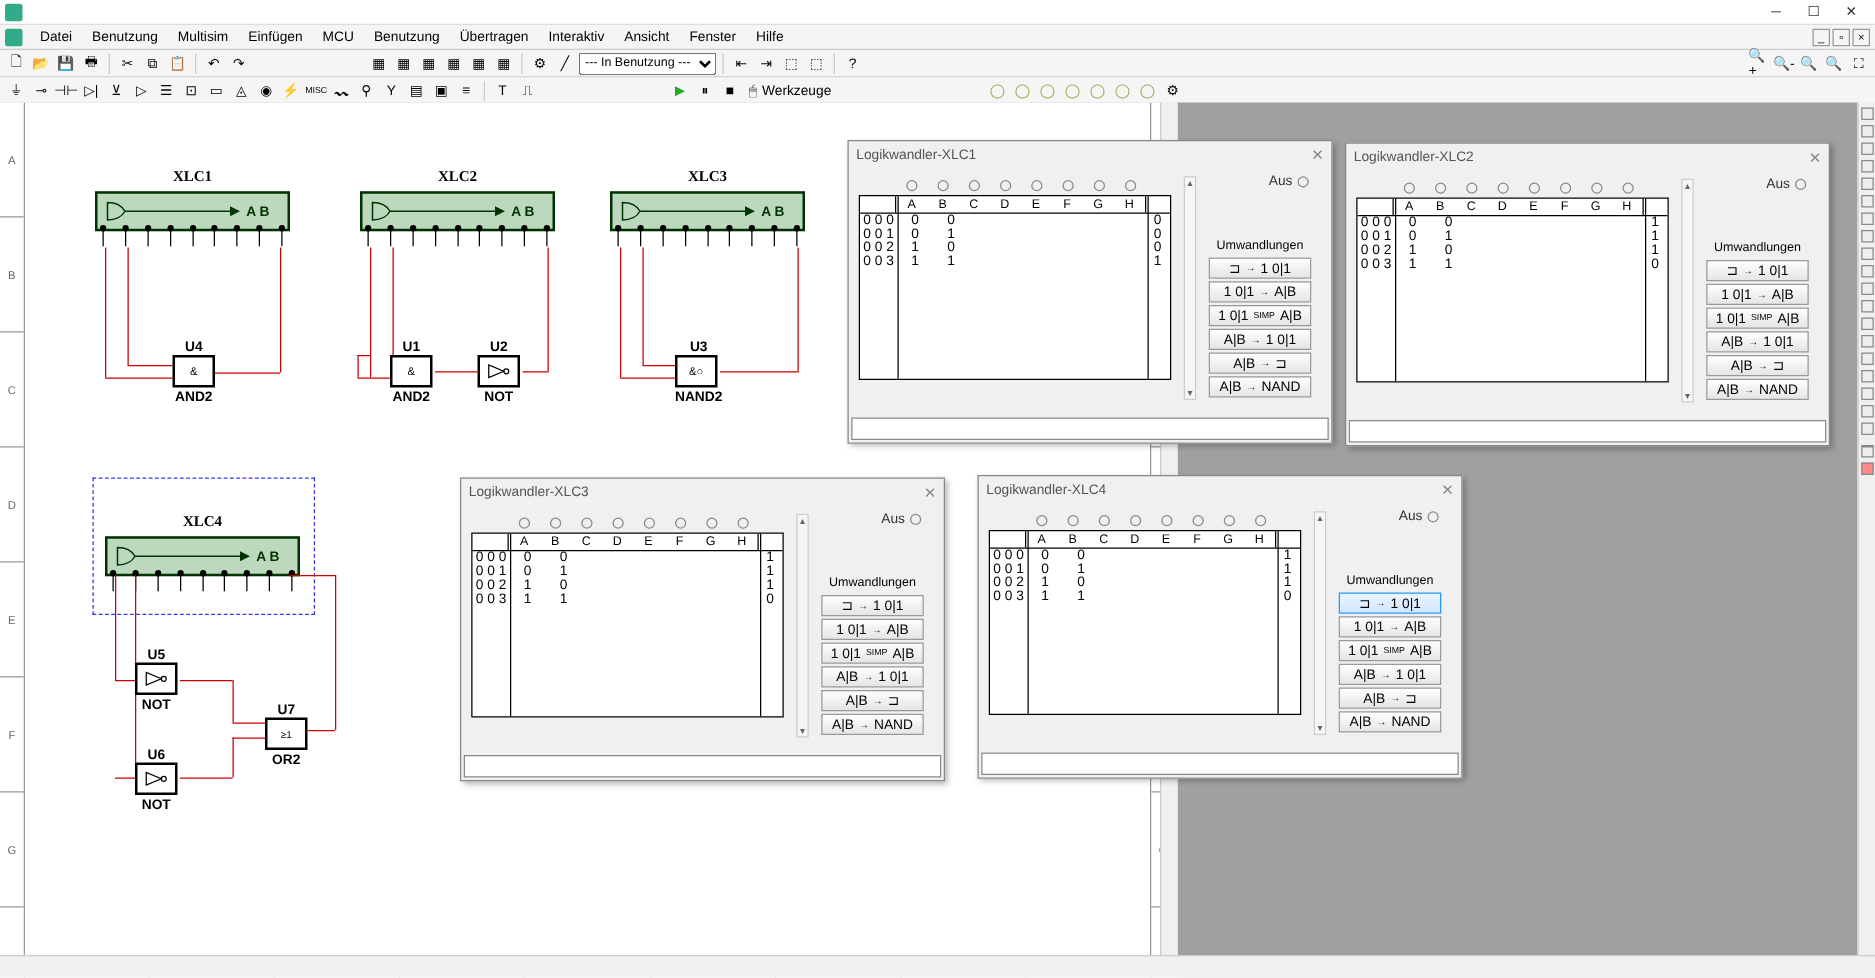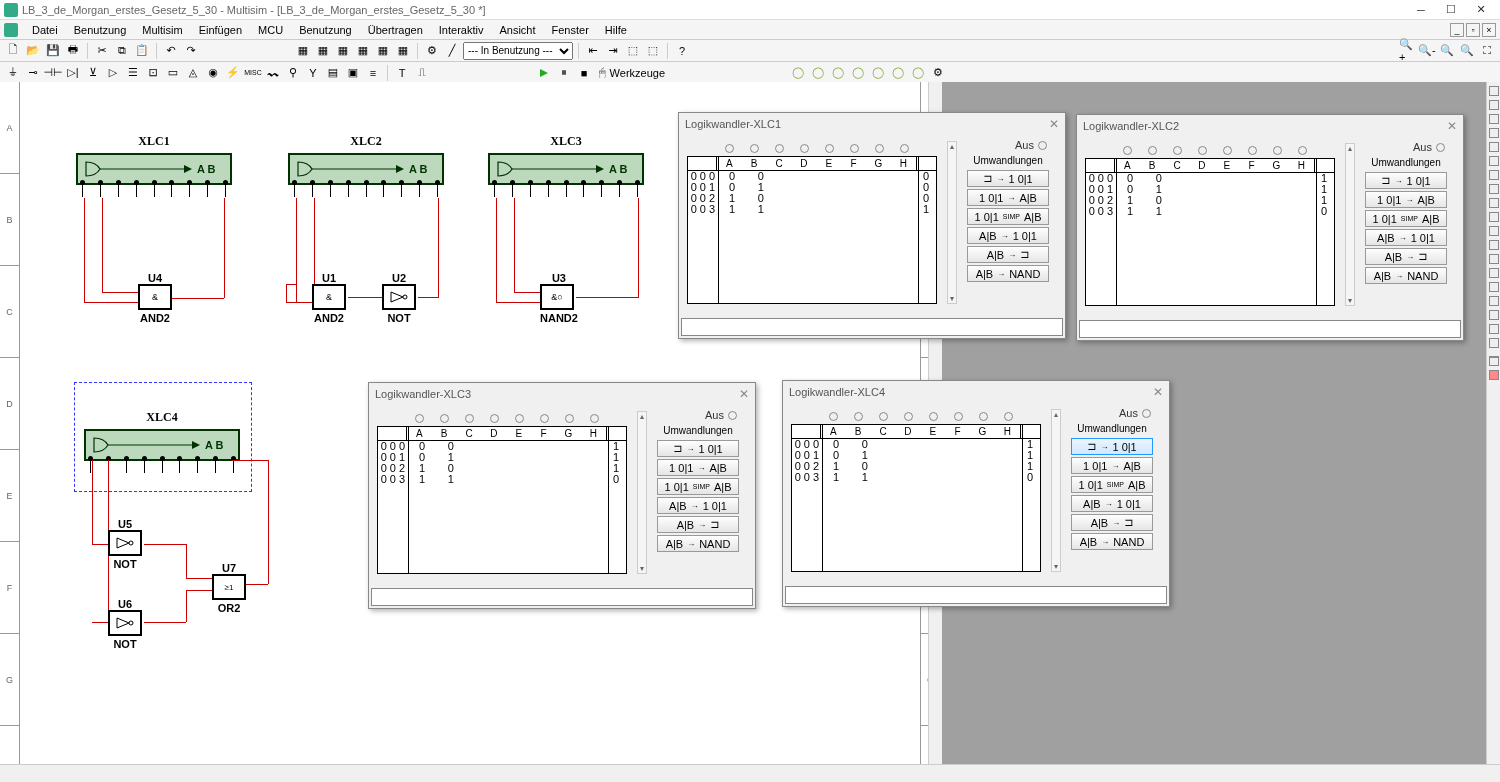--- a/index.html
+++ b/index.html
@@ -61,36 +61,35 @@
 .tt-panel { border: 1px solid #000; background: #fff; position: relative; }
 .tt-header { display: flex; border-bottom: 1px solid #000; }
 .tt-header .hcol { text-align: center; font-size: 10px; padding: 1px 0; border-right: 1px solid #000; }
 .tt-header .hcol:last-child{border-right:none;}
 .tt-rows { }
 .tt-row { display: flex; font-size: 10px; font-family: Consolas, monospace; line-height: 11px; }
 .tt-row .rcol { text-align: center; }
 .tt-ring-row{display:flex;justify-content:space-around;padding:3px 0;}
 .tt-ring{width:9px;height:9px;border:1px solid #888;border-radius:50%;}
 .conv-panel { }
-.conv-title { text-align: center; font-size: 10px; margin-bottom: 4px; }
+.conv-title { text-align: center; font-size: 10px; margin-bottom: 4px; margin-top: 36px; }
 .conv-btn { width: 82px; height: 17px; border: 1px solid #999; background: linear-gradient(#fefefe,#e5e5e5); display: flex; align-items: center; justify-content: center; font-size: 9px; margin-bottom: 2px; cursor: pointer; gap:4px;}
 .conv-btn.selected{border:1px solid #29f;background:linear-gradient(#ecf5ff,#d0e7ff);}
 .conv-btn .arr{font-size:8px;}
 .expr-field{border:1px solid #888;background:#fff;height:18px;margin:4px 2px 2px 2px;}
 .sb{width:10px;border:1px solid #ccc;background:#f5f5f5;display:flex;flex-direction:column;}
 .sb .arrn{font-size:8px;text-align:center;color:#666;cursor:pointer;}
 .sb .track{flex:1;}
 .playbtn svg{width:10px;height:10px;}
 </style>
 </head>
 <body>
 
 <div class="titlebar">
   <div class="icon"></div>
-  <span>LB_3_de_Morgan_erstes_Gesetz_5_30 - Multisim - [LB_3_de_Morgan_erstes_Gesetz_5_30 *]</span>
   <div class="spacer"></div>
   <div class="wbtn">─</div>
   <div class="wbtn">☐</div>
   <div class="wbtn">✕</div>
 </div>
 
 <div class="menubar">
   <div class="fileicon"></div>
   <span class="item">Datei</span>
   <span class="item">Benutzung</span>

